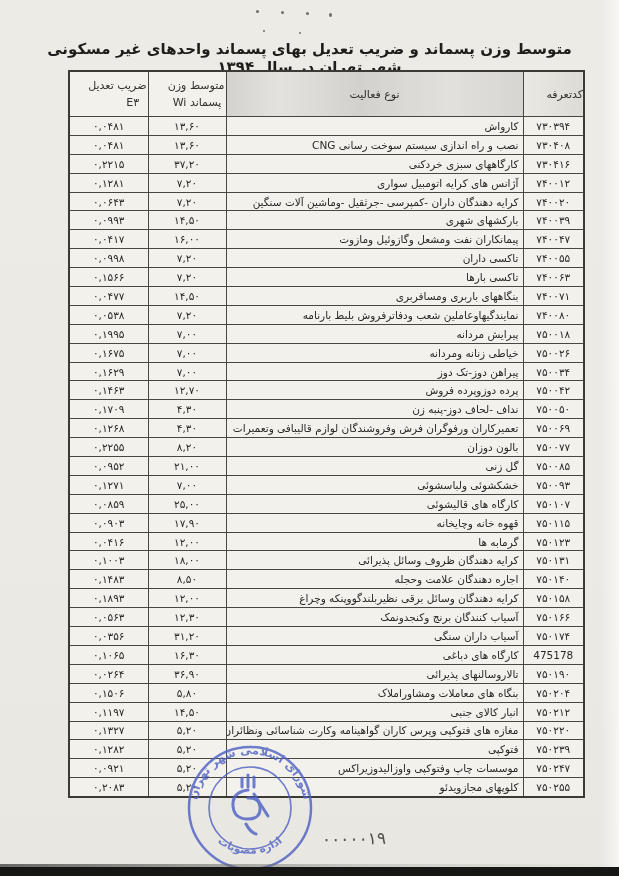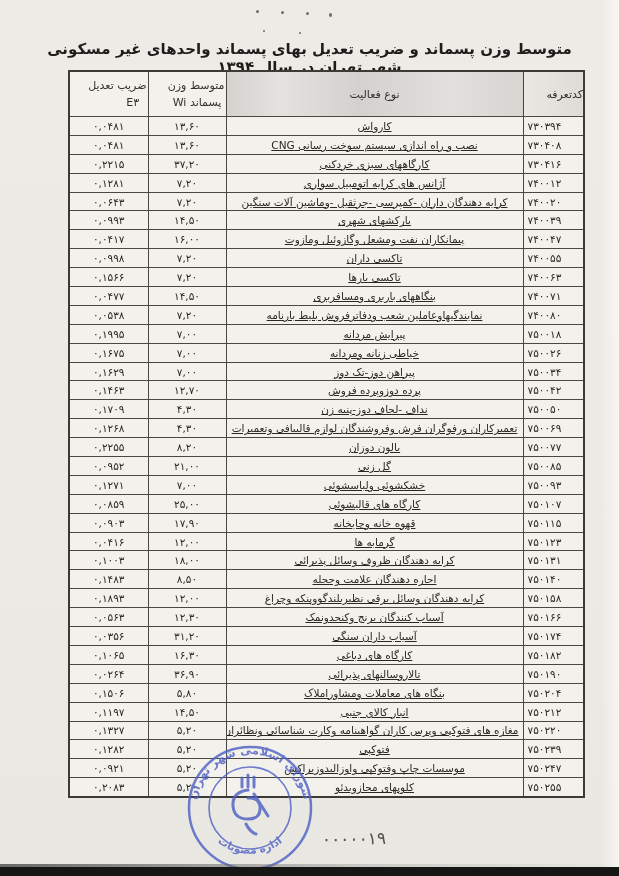--- a/index.html
+++ b/index.html
@@ -32,22 +32,22 @@
   table.waste th,table.waste td{
     border:1px solid #4a4743;font-weight:normal;
     overflow:hidden;white-space:nowrap;
   }
   table.waste thead th{height:42px;font-size:11px;color:#33312d;vertical-align:middle;text-align:center;}
   th.h-act{background:linear-gradient(90deg,#d3d2ce 0%,#e3e2de 18%,#d2d1cd 45%,#e1e0dc 75%,#d6d5d1 100%);margin-left:44px;}
   th.h-code{background:linear-gradient(90deg,#e9e8e3 0%,#dcdbd6 100%);padding-left:24px;}
   .h-sub{display:block;line-height:1.55;margin-left:20px;}
   .h-ltr{direction:ltr;unicode-bidi:isolate;padding-left:28px;}
   table.waste tbody td{height:17.9px;font-size:10.5px;color:#2a2825;padding:0 4px;}
-  td.code{text-align:left;direction:ltr;padding-left:3px;}
-  td.activity{text-align:center;font-size:10px;text-decoration:underline;}
+  td.code{text-align:center;direction:ltr;padding-left:3px;}
+  td.activity{text-align:right;font-size:10px;}
   td.weight,td.coef{text-align:center;direction:ltr;}
   td.coef{border-right:4px double #4a4743;}
 
   .stamp{position:absolute;left:184px;top:742px;width:132px;height:132px;opacity:.82;}
   .page-number{
     position:absolute;left:322px;top:828px;width:120px;
     direction:ltr;text-align:left;font-size:17px;color:#53514c;
     letter-spacing:5px;transform:rotate(-1deg);
   }
 </style>
@@ -249,21 +249,21 @@
           <td class="weight">۱۲,۳۰</td>
           <td class="coef">۰,۰۵۶۳</td>
         </tr>
         <tr>
           <td class="code">۷۵۰۱۷۴</td>
           <td class="activity">آسیاب داران سنگی</td>
           <td class="weight">۳۱,۲۰</td>
           <td class="coef">۰,۰۳۵۶</td>
         </tr>
         <tr>
-          <td class="code">۷۵۰۱۸۲</td>
+          <td class="code">475178</td>
           <td class="activity">کارگاه های دباغی</td>
           <td class="weight">۱۶,۳۰</td>
           <td class="coef">۰,۱۰۶۵</td>
         </tr>
         <tr>
           <td class="code">۷۵۰۱۹۰</td>
           <td class="activity">تالاروسالنهای پذیرائی</td>
           <td class="weight">۳۶,۹۰</td>
           <td class="coef">۰,۰۲۶۴</td>
         </tr>

